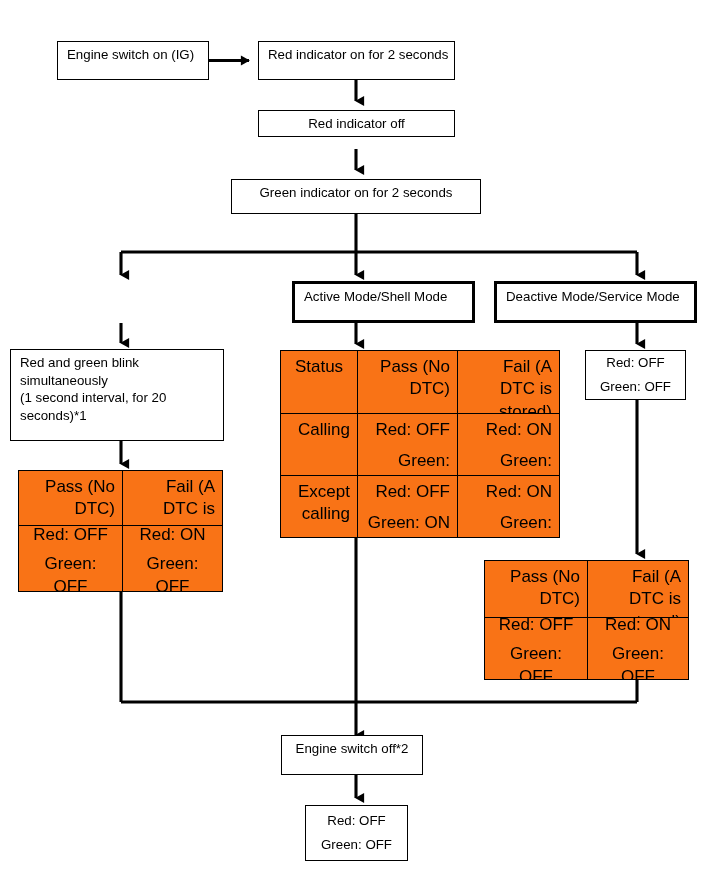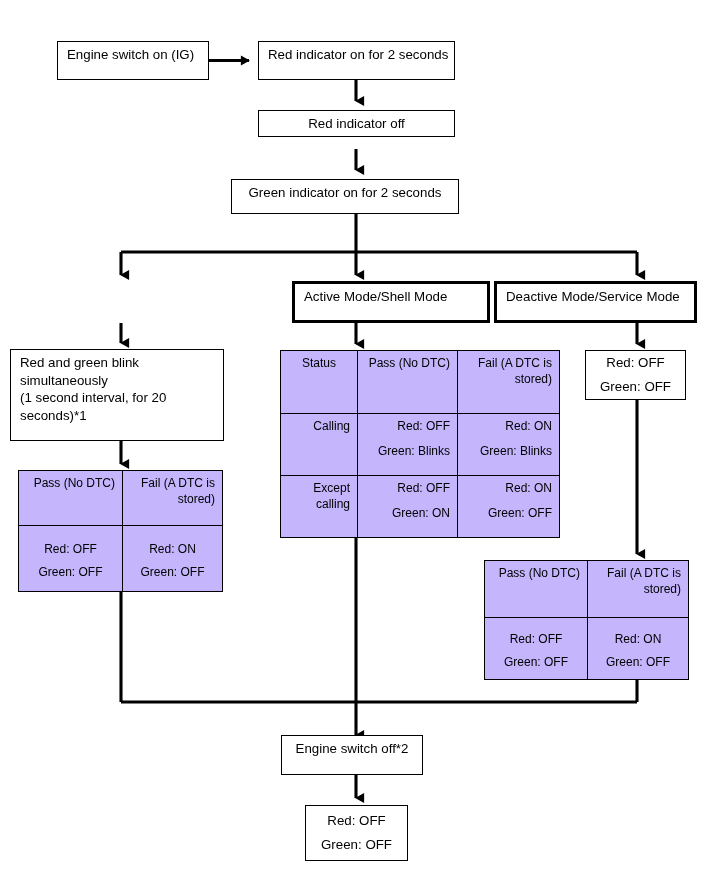--- a/index.html
+++ b/index.html
@@ -51,24 +51,24 @@
     align-items: center;
   }
   .vcenter .ln {
     margin: 3px 0;
   }
   
   .tbl {
     position: absolute;
     box-sizing: border-box;
     border: 1.6px solid #000;
-    background: #c4b5fd;
+    background: #f97316;
     display: flex;
     flex-direction: column;
-    font-size: 12px;
+    font-size: 17px;
     line-height: 1.32;
   }
   .trow {
     display: flex;
     flex: 1 1 auto;
     min-height: 0;
   }
   .trow + .trow {
     border-top: 1.6px solid #000;
   }
@@ -160,26 +160,26 @@
   </div>
 
   <div class="box pad left-text" style="left:258px; top:41px; width:197px; height:39px;">
     <span class="nowrapline">Red indicator on for 2 seconds</span>
   </div>
 
   <div class="box pad center-text" style="left:258px; top:110px; width:197px; height:27px;">
     <span class="nowrapline">Red indicator off</span>
   </div>
 
-  <div class="box pad center-text" style="left:231px; top:179px; width:228px; height:35px;">
+  <div class="box pad center-text" style="left:231px; top:179px; width:250px; height:35px;">
     <span class="nowrapline">Green indicator on for 2 seconds</span>
   </div>
 
 
-  <div class="box box-thick pad left-text" style="left:292px; top:281px; width:198px; height:42px;">
+  <div class="box box-thick pad left-text" style="left:292px; top:281px; width:183px; height:42px;">
     <span class="nowrapline">Active Mode/Shell Mode</span>
   </div>
 
   <div class="box box-thick pad left-text" style="left:494px; top:281px; width:203px; height:42px;">
     <span class="nowrapline">Deactive Mode/Service Mode</span>
   </div>
 
   <div class="box pad left-text" style="left:10px; top:349px; width:214px; height:92px;">
     <div>Red and green blink simultaneously</div>
     <div>(1 second interval, for 20 seconds)*1</div>

